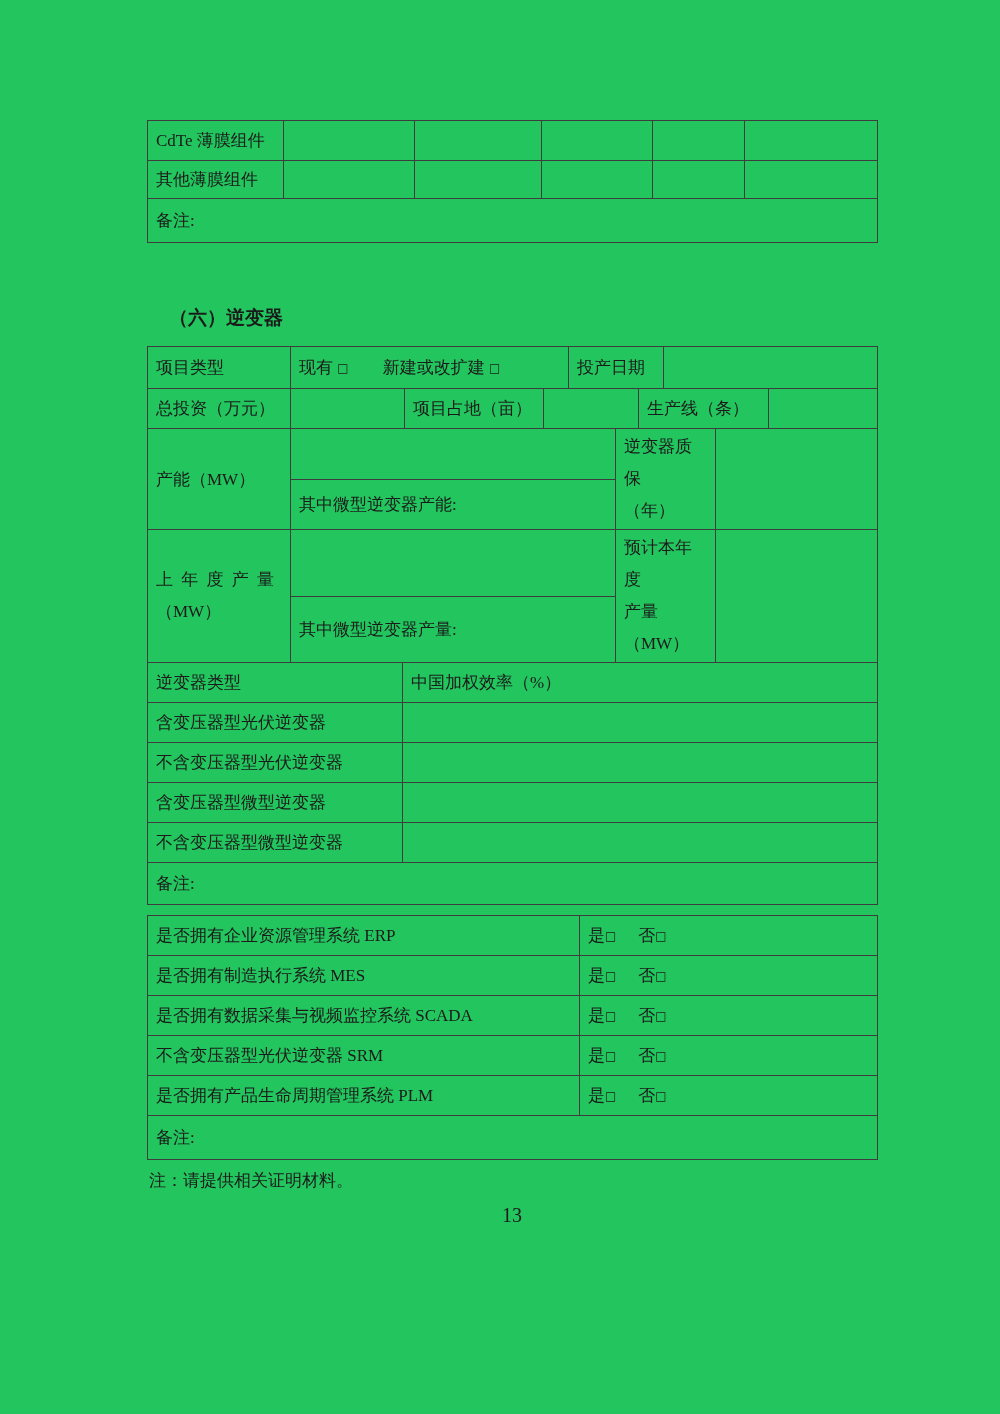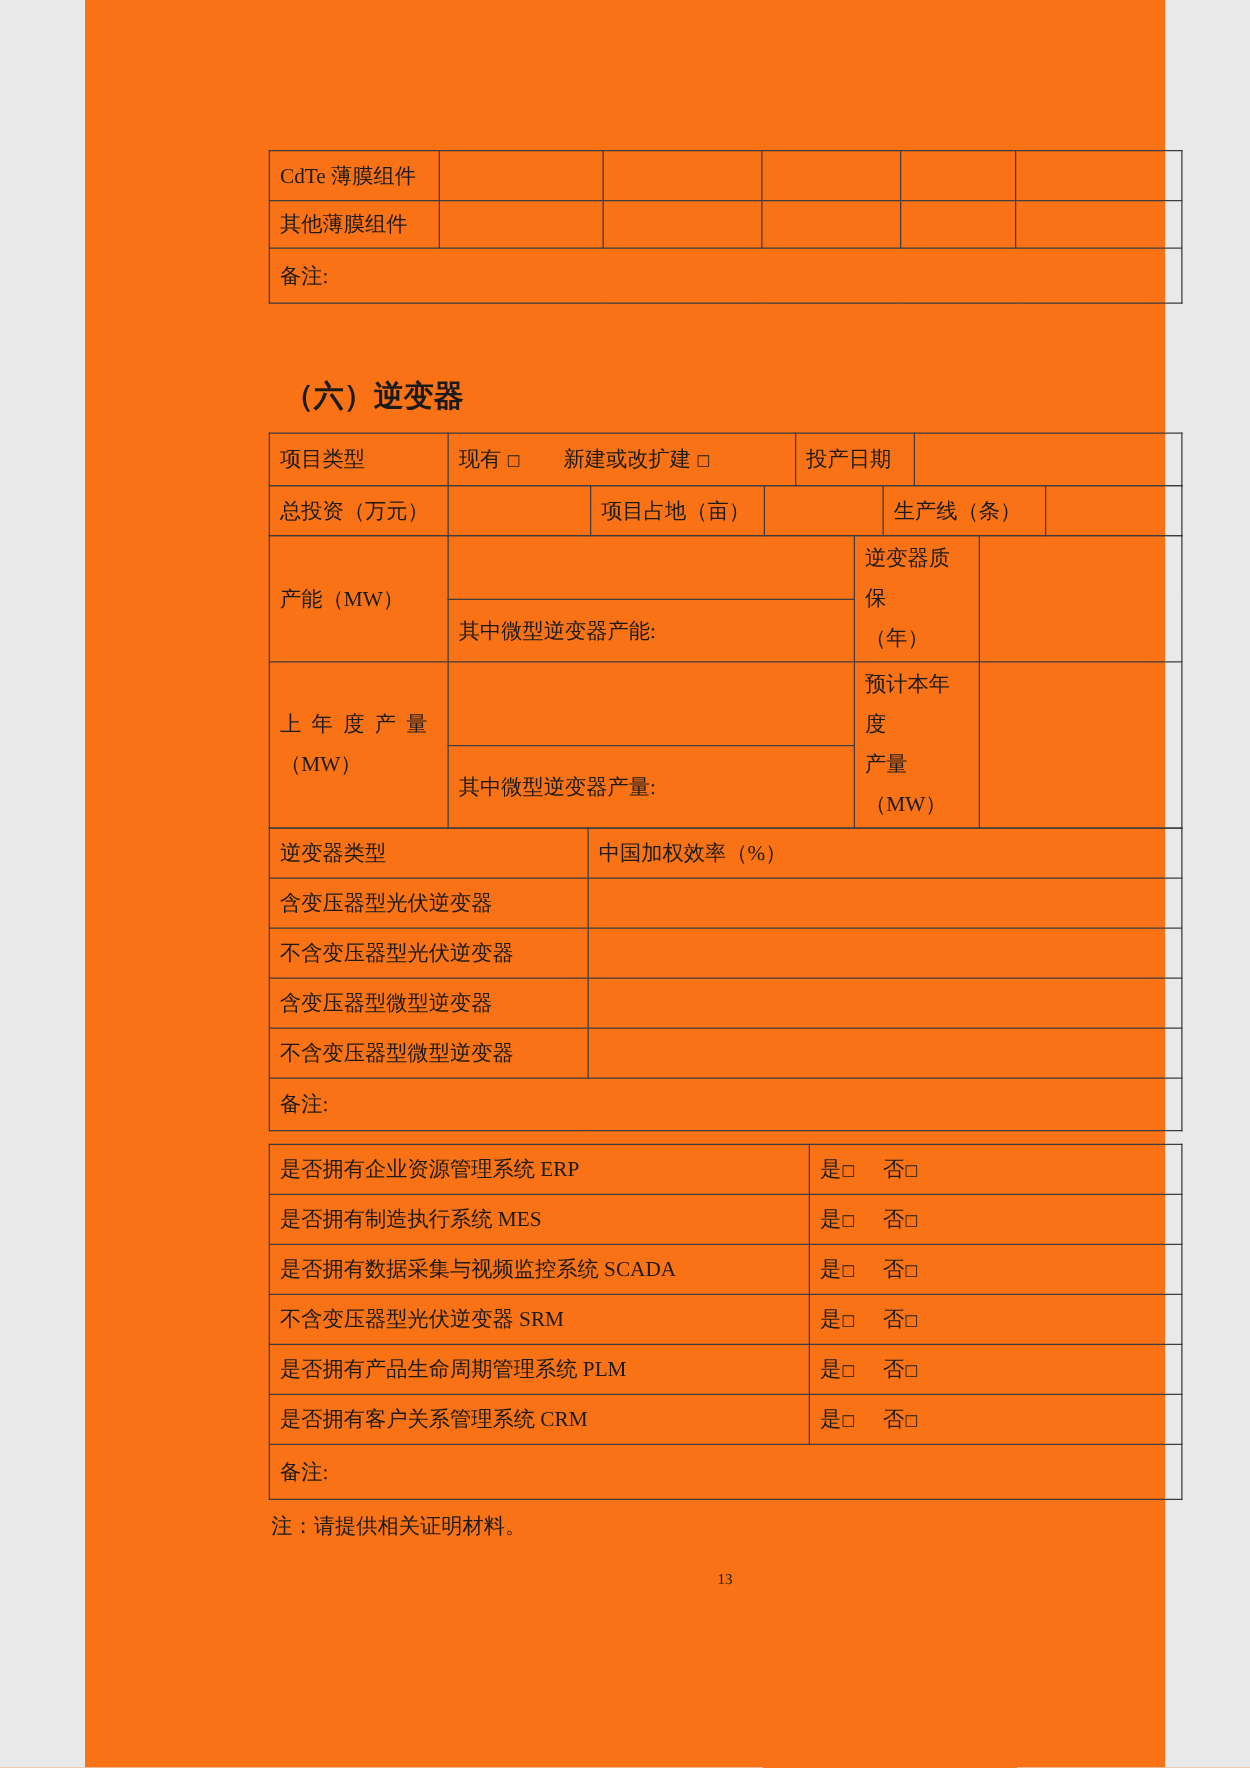--- a/index.html
+++ b/index.html
@@ -1,21 +1,21 @@
 <!DOCTYPE html>
 <html><head>
 <meta charset="utf-8">
 <style>
   html,body { margin:0; padding:0; background:#e9e9e9; }
   .page {
     position: relative;
-    width: 864px;
+    width: 1000px;
     height: 1414px;
     margin: 0 auto;
-    background: #f97316;
+    background: #22c55e;
     font-family: "Liberation Serif", "DejaVu Serif", serif;
     color: #1a1a1a;
     box-sizing: border-box;
   }
   .content {
     position: absolute;
     left: 147px;
     top: 120px;
     width: 730px;
   }
@@ -43,38 +43,38 @@
   .spread { letter-spacing: 2px; }
   .cb {
     display: inline-block;
     font-size: 12px;
     transform: translateY(-1px);
     font-family: "DejaVu Sans", sans-serif;
   }
   .gap-left { margin-left: 30px; }
   .yes-no .no-group { margin-left: 22px; }
   .section-title {
-    font-size: 24px;
+    font-size: 19px;
     font-weight: bold;
-    margin: 60px 0 0 12px;
+    margin: 60px 0 0 22px;
     line-height: 30px;
   }
   .serif-title { font-family: "Liberation Serif", "DejaVu Serif", serif; }
   .sans-title { font-family: "Liberation Sans", "DejaVu Sans", sans-serif; }
   .tbl-gap { margin-top: 13px; }
   .tbl-gap2 { margin-top: 10px; padding-left: 43px; }
   .footnote {
     margin-top: 9px;
     font-size: 17px;
     padding-left: 2px;
   }
   .page-number {
-    margin-top: 24px;
+    margin-top: 12px;
     text-align: center;
-    font-size: 12px;
+    font-size: 20px;
     font-family: "Liberation Serif", "DejaVu Serif", serif;
   }
 </style>
 </head>
 <body>
 
 <div class="page">
   <div class="content">
 
     <table>
@@ -254,26 +254,20 @@
         <td class="yes-no">
           <span>是</span><span class="cb">□</span><span class="no-group">否</span><span class="cb">□</span>
         </td>
       </tr>
       <tr class="h40">
         <td>是否拥有产品生命周期管理系统 PLM</td>
         <td class="yes-no">
           <span>是</span><span class="cb">□</span><span class="no-group">否</span><span class="cb">□</span>
         </td>
       </tr>
-      <tr class="h40">
-        <td>是否拥有客户关系管理系统 CRM</td>
-        <td class="yes-no">
-          <span>是</span><span class="cb">□</span><span class="no-group">否</span><span class="cb">□</span>
-        </td>
-      </tr>
       <tr class="h44">
         <td colspan="2">备注:</td>
       </tr>
     </tbody>
       </table>
 
     <div class="footnote">注：请提供相关证明材料。</div>
     <div class="page-number">13</div>
 
   </div>

